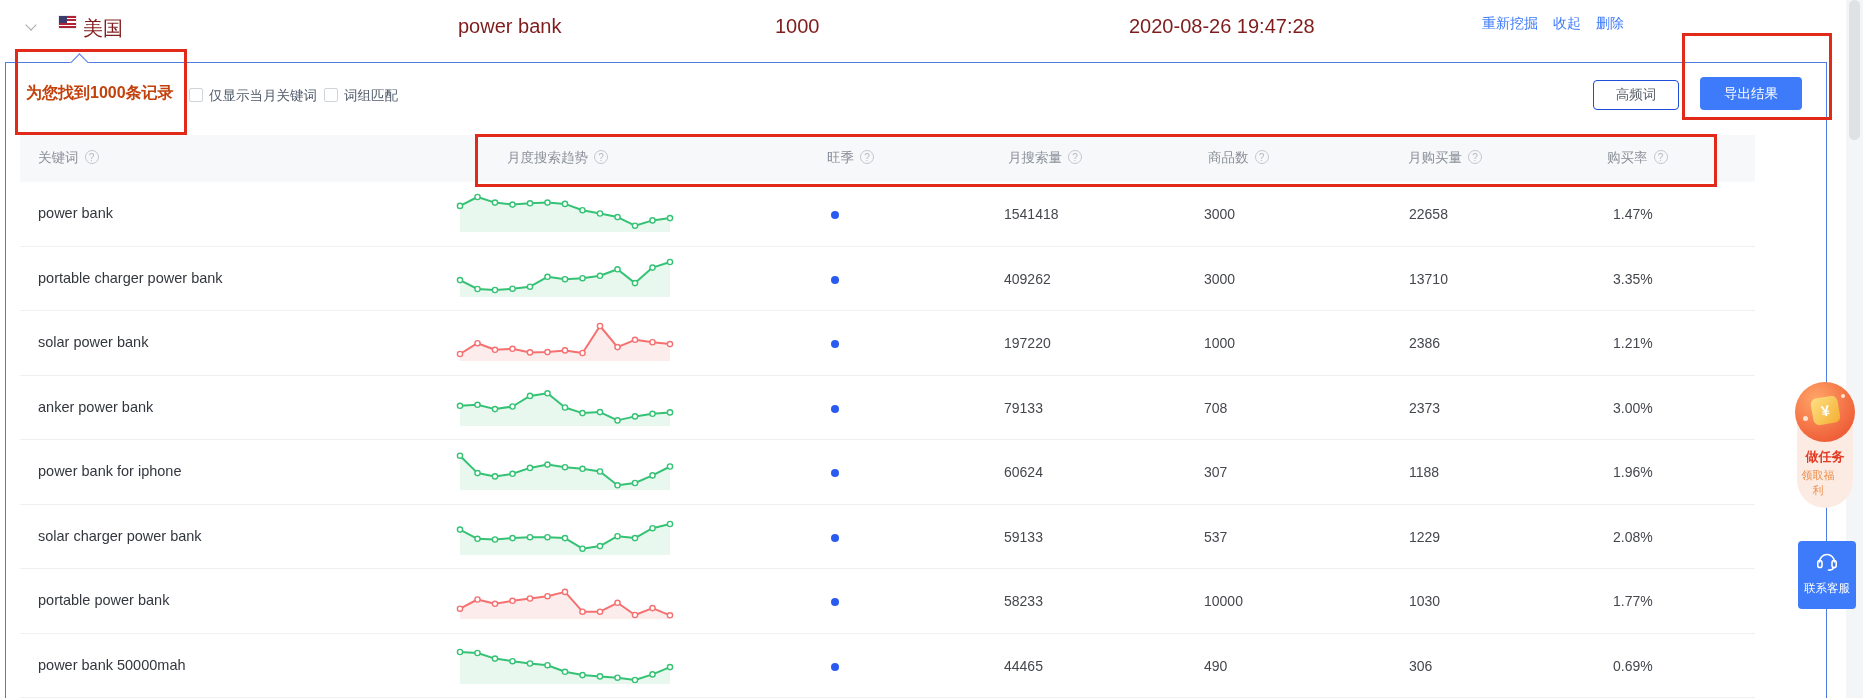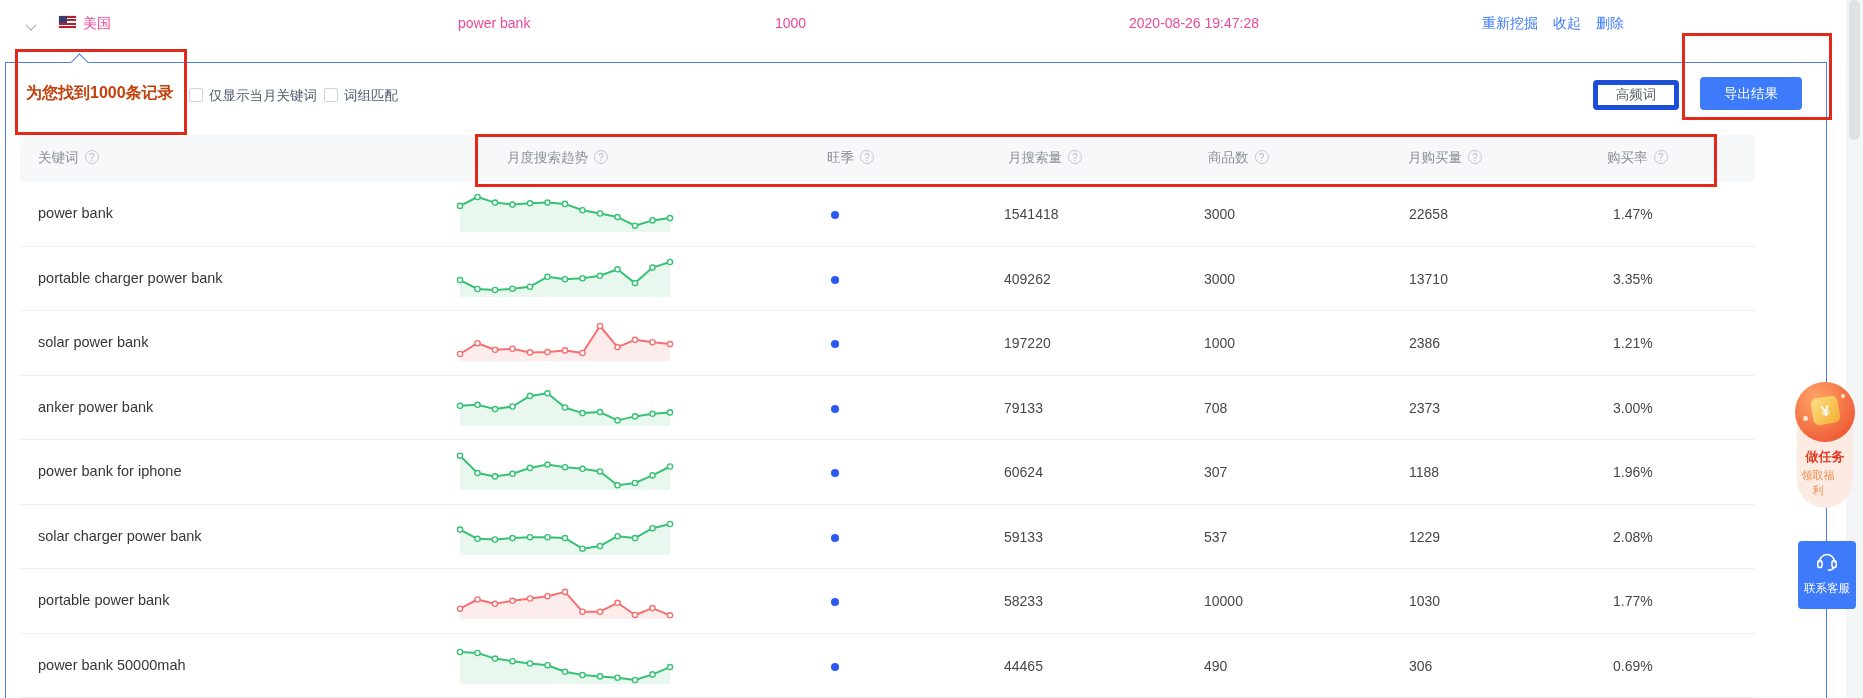--- a/index.html
+++ b/index.html
@@ -8,21 +8,21 @@
   .screen { position:relative; width:1863px; height:698px; background:#fff; overflow:hidden; }
 
   
   .record-bar { position:absolute; left:0; top:0; width:1863px; height:62px; background:#fff; }
   .chevron { position:absolute; left:26px; top:20px; width:10px; height:10px; cursor:pointer; }
   .chevron::before { content:""; position:absolute; left:1px; top:1px; width:7px; height:7px;
     border-right:1.5px solid #a6a9b0; border-bottom:1.5px solid #a6a9b0; transform:rotate(45deg); }
   .flag { position:absolute; left:59px; top:16px; width:17px; height:12px;
     background:repeating-linear-gradient(to bottom,#b22234 0 1.7px,#ffffff 1.7px 3.4px); box-shadow:0 0 0 0.5px #d8dadd; }
   .flag::after { content:""; position:absolute; left:0; top:0; width:8px; height:6.5px; background:#3c3b6e; }
-  .rb-text { position:absolute; top:15px; font-size:14px; color:#ec4899; }
+  .rb-text { position:absolute; top:15px; font-size:20px; color:#7f1d1d; }
   .rb-country { left:83px; }
   .rb-keyword { left:458px; }
   .rb-count { left:775px; }
   .rb-time { left:1129px; }
   .rb-actions { position:absolute; left:1482px; top:15px; display:flex; gap:15px; }
   .rb-actions a { font-size:14px; color:#3e7bfa; text-decoration:none; cursor:pointer; }
 
   
   .panel { position:absolute; left:5px; top:62px; width:1822px; height:636px;
     border:1px solid #4f7ce0; border-bottom:none; background:#fff; }
@@ -31,21 +31,21 @@
 
   
   .result-title { position:absolute; left:26px; top:83px; font-size:16px; font-weight:bold; color:#c2410c; z-index:4; }
   .cb { position:absolute; width:14px; height:14px; border:1px solid #cfd3da; border-radius:2px; background:#fff; cursor:pointer; }
   .cb1 { left:189px; top:88px; }
   .cb2 { left:324px; top:88px; }
   .cb-label { position:absolute; top:87px; font-size:13.5px; color:#4e5969; }
   .cb1-label { left:209px; }
   .cb2-label { left:344px; }
   .btn-highfreq { position:absolute; left:1593px; top:80px; width:86px; height:30px; background:#fff;
-    border:5px solid #1d4ed8; border-radius:4px; font-size:13.5px; color:#595f69; cursor:pointer;
+    border:1px solid #1d4ed8; border-radius:4px; font-size:13.5px; color:#595f69; cursor:pointer;
     font-family:inherit; }
   .btn-export { position:absolute; left:1700px; top:77px; width:102px; height:33px; background:#3e7bfa;
     border:none; border-radius:4px; font-size:13.5px; color:#fff; cursor:pointer; font-family:inherit; z-index:4; }
 
   
   .thead { position:absolute; left:20px; top:135px; width:1735px; height:47px; background:#f7f8fa; }
   .th { position:absolute; top:14px; font-size:13.5px; color:#8a9099; white-space:nowrap; }
   .qmark { display:inline-block; width:14px; height:14px; border:1px solid #c3c7ce; border-radius:50%;
     color:#b4b9c0; font-size:10px; line-height:13px; text-align:center; margin-left:6px; vertical-align:1px; cursor:default; }
   .rows { position:absolute; left:20px; top:182px; width:1735px; }

